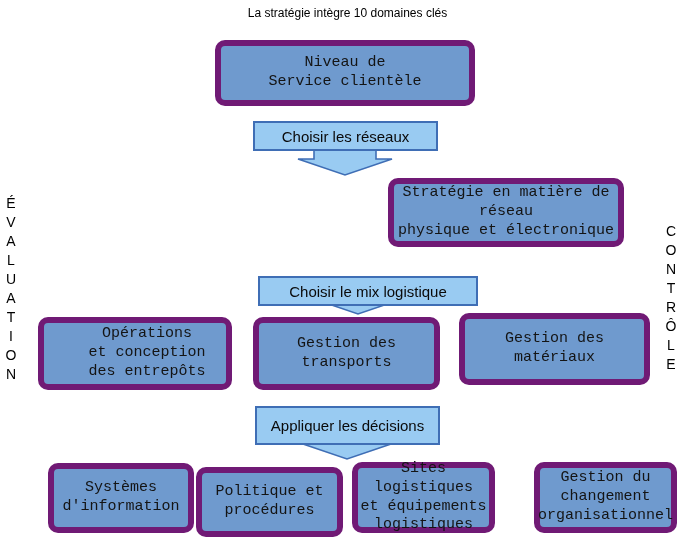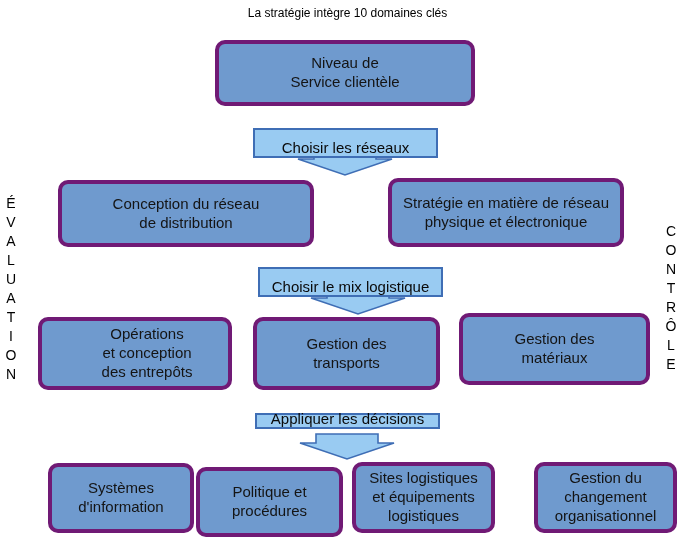--- a/index.html
+++ b/index.html
@@ -16,44 +16,44 @@
     top: 6px;
     left: 0;
     width: 100%;
     text-align: center;
     font-size: 12px;
     color: #000000;
   }
   .box {
     position: absolute;
     background: #6f9ace;
-    border: 4px solid #701a75;
+    border: 6px solid #701a75;
     border-radius: 10px;
     box-sizing: border-box;
     display: flex;
     align-items: center;
     justify-content: center;
+    font-family: Liberation Mono, monospace;
   }
   .box-text {
     white-space: pre-line;
     text-align: center;
     font-size: 15px;
     line-height: 1.25;
     color: #141414;
   }
   .connector-rect {
     position: absolute;
     background: #99cbf2;
     border: 2px solid #3f6eb5;
     box-sizing: border-box;
     display: flex;
-    align-items: flex-end;
+    align-items: center;
     justify-content: center;
     z-index: 2;
-    margin-top: 7px;
   }
   .connector-text {
     font-size: 15px;
     color: #0a0a0a;
     white-space: nowrap;
   }
   .down-arrow {
     position: absolute;
     z-index: 1;
   }
@@ -110,51 +110,47 @@
 Service clientèle</span>
   </div>
 
   <div class="connector-rect" style="left:253px; top:121px; width:185px; height:30px;">
     <span class="connector-text">Choisir les réseaux</span>
   </div>
   <svg class="down-arrow" style="left:290px; top:149px;" width="110" height="28" viewBox="0 0 110 28">
     <polygon points="24,1 86,1 86,10 102,10 55,26 8,10 24,10"></polygon>
   </svg>
 
-  <div class="box" style="left:58px; top:180px; width:256px; height:67px;">
-    <span class="box-text">Conception du réseau
-de distribution</span>
-  </div>
   <div class="box" style="left:388px; top:178px; width:236px; height:69px;">
     <span class="box-text">Stratégie en matière de réseau
 physique et électronique</span>
   </div>
 
-  <div class="connector-rect" style="left:258px; top:260px; width:185px; height:30px;">
+  <div class="connector-rect" style="left:258px; top:276px; width:220px; height:30px;">
     <span class="connector-text">Choisir le mix logistique</span>
   </div>
   <svg class="down-arrow" style="left:303px; top:288px;" width="110" height="28" viewBox="0 0 110 28">
     <polygon points="24,1 86,1 86,10 102,10 55,26 8,10 24,10"></polygon>
   </svg>
 
   <div class="box" style="left:38px; top:317px; width:194px; height:73px;padding-left:24px;">
     <span class="box-text">Opérations
 et conception
 des entrepôts</span>
   </div>
   <div class="box" style="left:253px; top:317px; width:187px; height:73px;">
     <span class="box-text">Gestion des
 transports</span>
   </div>
   <div class="box" style="left:459px; top:313px; width:191px; height:72px;">
     <span class="box-text">Gestion des
 matériaux</span>
   </div>
 
-  <div class="connector-rect" style="left:255px; top:406px; width:185px; height:16px;">
+  <div class="connector-rect" style="left:255px; top:406px; width:185px; height:39px;">
     <span class="connector-text">Appliquer les décisions</span>
   </div>
   <svg class="down-arrow" style="left:292px; top:433px;" width="110" height="28" viewBox="0 0 110 28">
     <polygon points="24,1 86,1 86,10 102,10 55,26 8,10 24,10"></polygon>
   </svg>
 
   <div class="box" style="left:38px; top:463px; width:146px; height:70px;margin-left:10px;">
     <span class="box-text">Systèmes
 d'information</span>
   </div>

